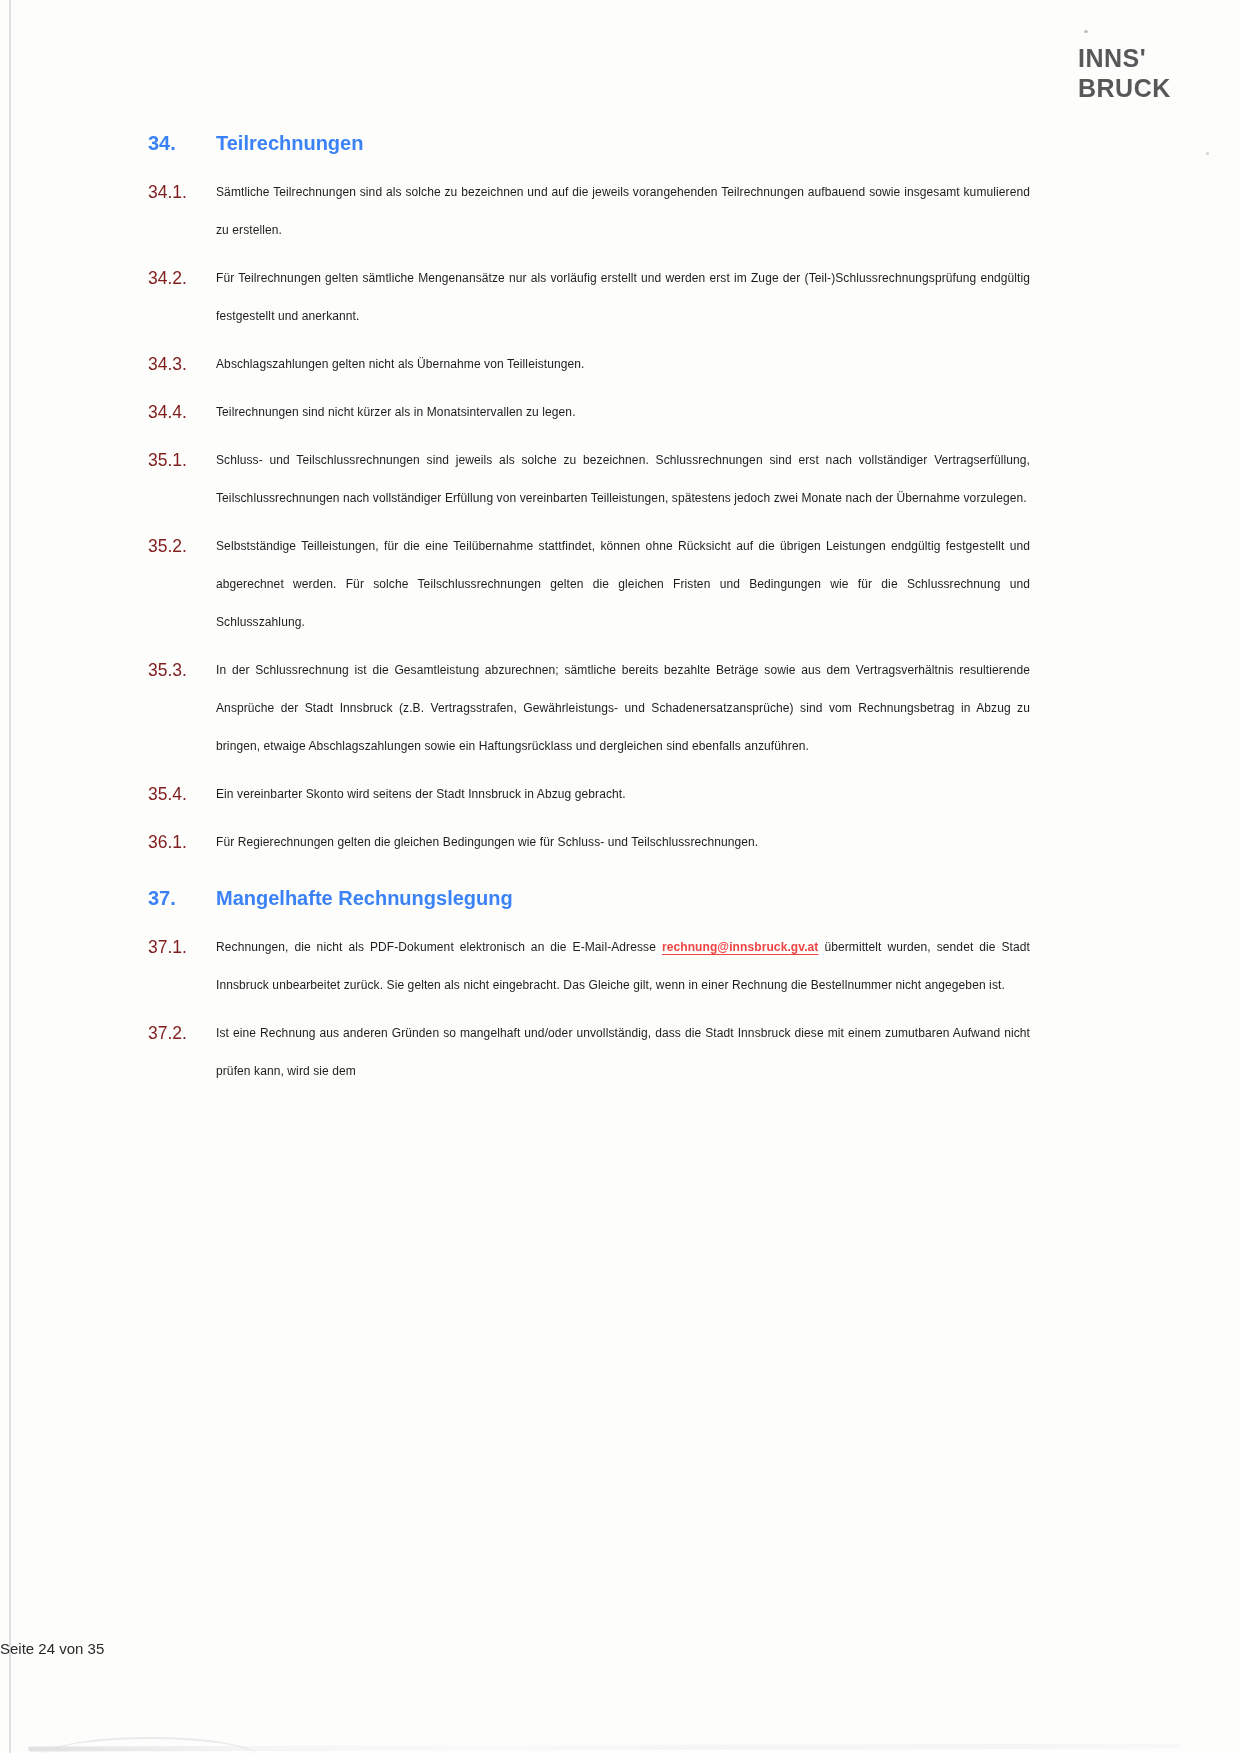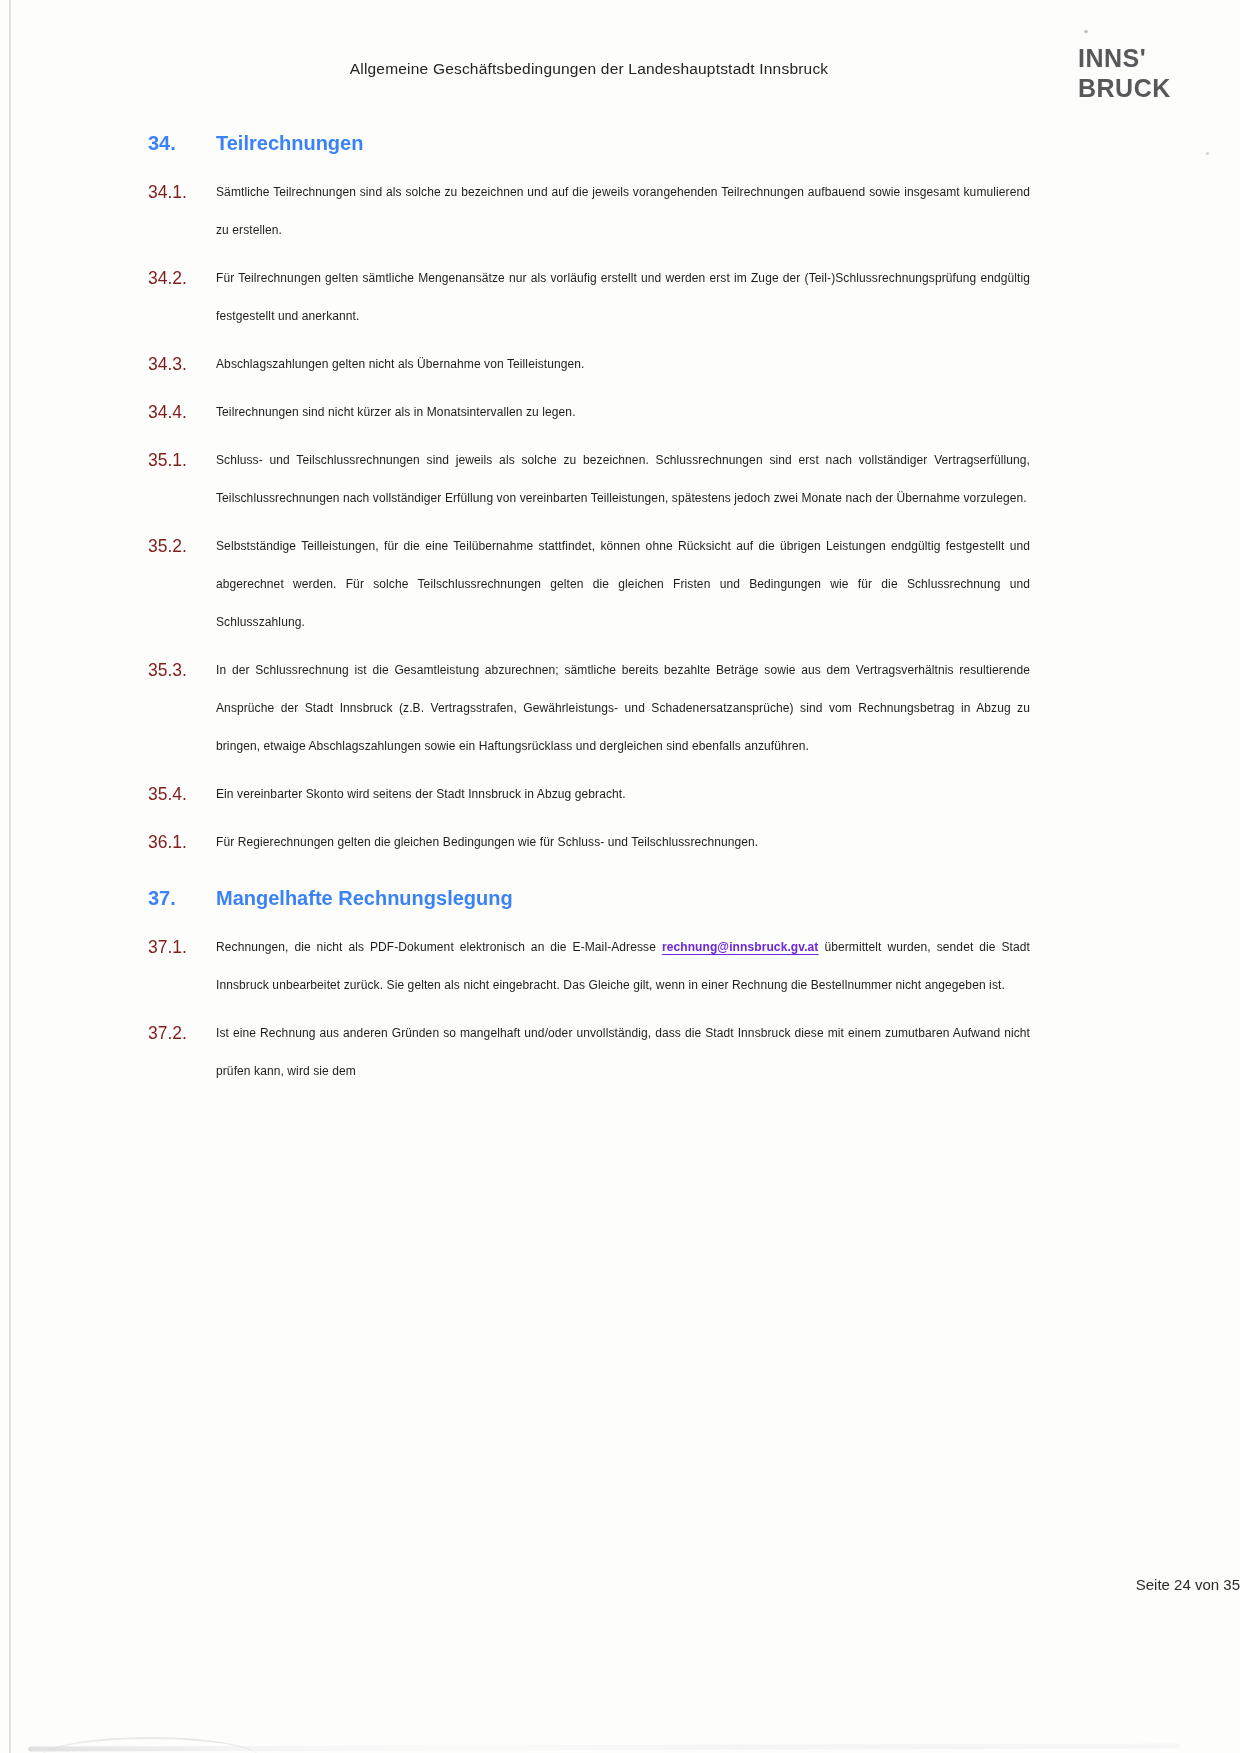--- a/index.html
+++ b/index.html
@@ -109,44 +109,43 @@
     margin: 0;
     font-size: 12px;
     line-height: 38px;
     text-align: justify;
     color: #1d1d1d;
     letter-spacing: .1px;
   }
   .email {
     font-weight: bold;
     text-decoration: underline;
-    color: #6d28d9;
+    color: #ef4444;
     text-underline-offset: 3px;
   }
   .doc-footer {
     position: absolute;
-    top: 1576px; left: 0;
+    top: 1640px; left: 0;
     width: 1240px;
-    text-align: right;
+    text-align: left;
     font-size: 15px;
     color: #2a2a2a;
   }
 </style>
 </head>
 <body>
 
 <div class="page">
 
   <div class="scan-edge-left"></div>
   <div class="scan-smudge-bottom"></div>
   <div class="scan-arc-bottom-left"></div>
   <div class="scan-speck speck-1"></div>
   <div class="scan-speck speck-2"></div>
 
-  <div class="doc-header">Allgemeine Geschäftsbedingungen der Landeshauptstadt Innsbruck</div>
 
   <div class="logo">
     <span class="l1">INNS'</span>
     <span class="l2">BRUCK</span>
   </div>
 
   <div class="content">
 
     <div class="sec-head">
       <span class="num">34.</span>

